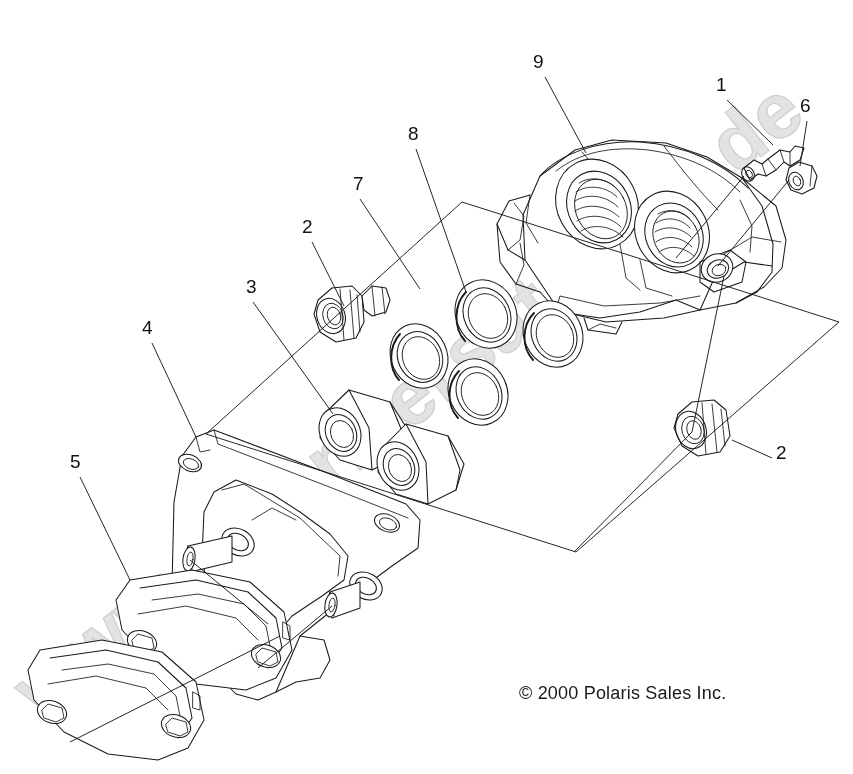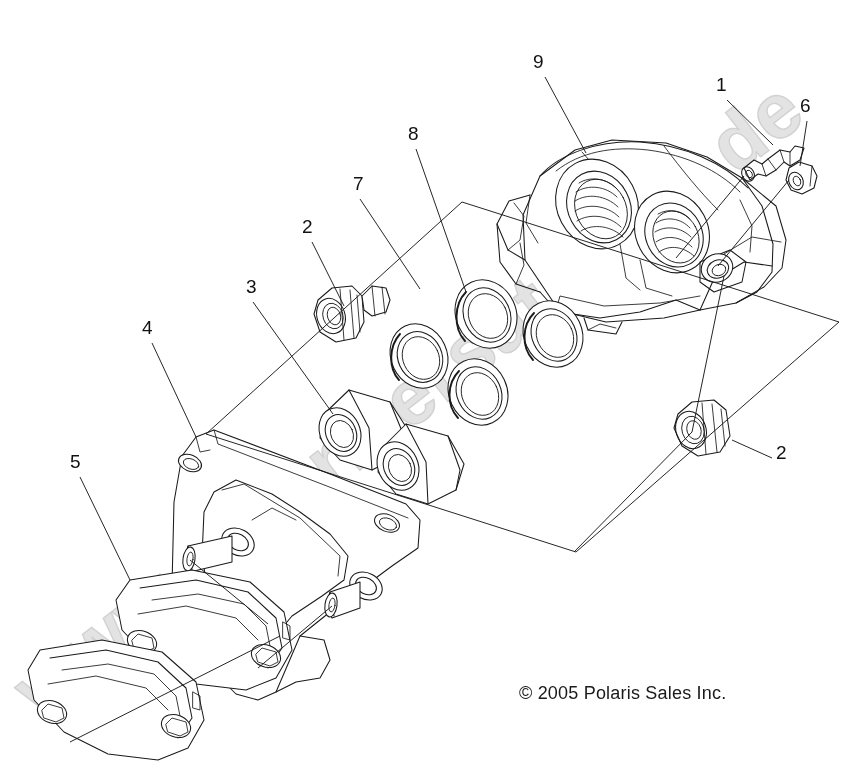--- a/index.html
+++ b/index.html
@@ -313,15 +313,15 @@
   <div class="callout" style="left:716px;top:75px;">1</div>
   <div class="callout" style="left:800px;top:96px;">6</div>
   <div class="callout" style="left:408px;top:124px;">8</div>
   <div class="callout" style="left:353px;top:174px;">7</div>
   <div class="callout" style="left:302px;top:217px;">2</div>
   <div class="callout" style="left:246px;top:277px;">3</div>
   <div class="callout" style="left:142px;top:318px;">4</div>
   <div class="callout" style="left:776px;top:443px;">2</div>
   <div class="callout" style="left:70px;top:452px;">5</div>
 
-  <div id="copyright">© 2005 Polaris Sales Inc.</div>
+  <div id="copyright">© 2000 Polaris Sales Inc.</div>
 
 </div>
 
 </body></html>

